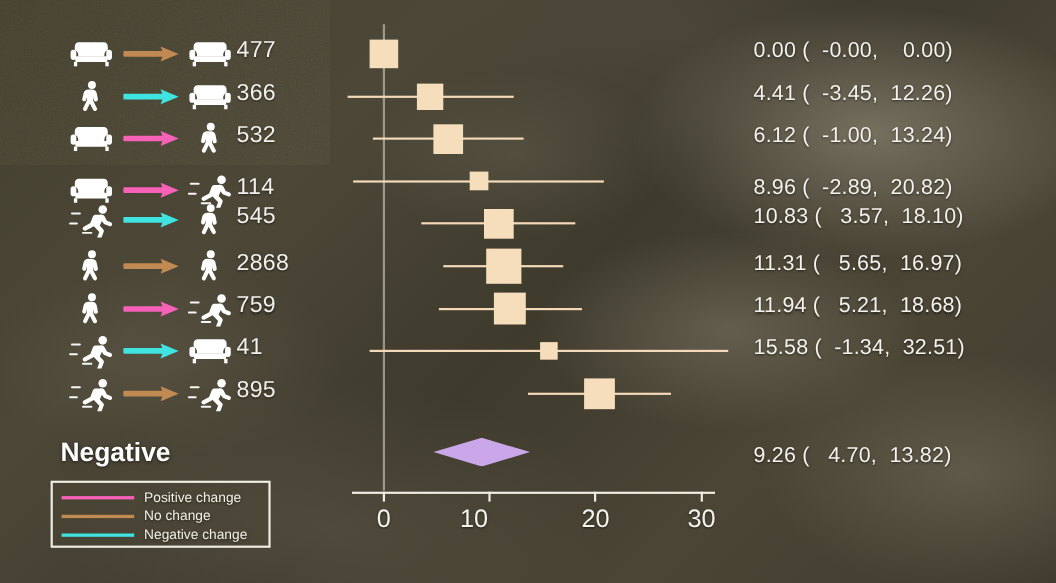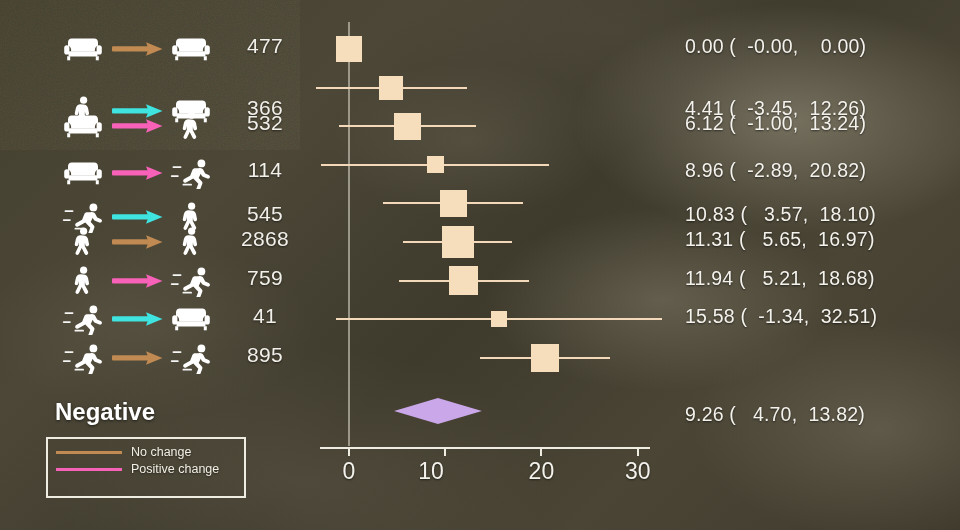--- a/index.html
+++ b/index.html
@@ -27,21 +27,21 @@
 
   
   .ic{position:absolute;width:42px;height:34px;}
   .ic svg{display:block;width:100%;height:100%;}
   .icA{left:62px;top:2px;}
   .icB{left:170px;top:2px;}
   .arrow{position:absolute;left:112px;top:10px;width:52px;height:18px;}
   .arrow svg{display:block;width:100%;height:100%;}
 
   .nval{
-    position:absolute;left:215px;top:4px;width:100px;text-align:center;
+    position:absolute;left:215px;top:4px;width:100px;text-align:left;
     color:#f2f0ea;font-size:21px;letter-spacing:.3px;
     text-shadow:0 1px 2px rgba(0,0,0,.55);
   }
   .stat{
     position:absolute;left:685px;top:5px;
     color:#f4f2ec;font-size:19.5px;letter-spacing:.2px;white-space:pre;
     font-family:"Liberation Sans",sans-serif;
     text-shadow:0 1px 2px rgba(0,0,0,.55);
   }
 
@@ -113,21 +113,21 @@
               <rect x="34.6" y="13.3" width="5.2" height="9.2" rx="2.6"></rect>
               <rect x="6.4" y="19.2" width="29.2" height="5.2" rx="1.4"></rect>
               <rect x="5.2" y="24.2" width="3" height="4.1"></rect>
               <rect x="33.8" y="24.2" width="3" height="4.1"></rect>
             </g>
           </svg>
         </div>
         <div class="nval">477</div>
         <div class="stat">0.00 (  -0.00,    0.00)</div>
       </div>
-      <div class="row" style="top: 68.6px; margin-top: 23px;">
+      <div class="row" style="top: 68.6px;">
         <div class="ic icA">
           <svg viewBox="0 0 42 34">
             <g fill="#ffffff">
               <circle cx="21.6" cy="6.2" r="3.6"></circle>
               <path d="M21.3 10.4c2.6 0 4.3 1.5 4.7 3.6l1 5.1c.2 1.1-.5 2-1.5 2.2-1 .2-1.9-.4-2.1-1.4l-.5-2.5-.1 3.5 3.2 6.2c.5 1 .2 2.1-.8 2.6-.9.5-2 .1-2.5-.8l-3-5.8-2.7 5.7c-.5 1-1.6 1.4-2.5.9-.9-.4-1.3-1.6-.8-2.5l3.2-6.7v-3.4l-.6 2.6c-.2 1-1.1 1.6-2.1 1.4-1-.2-1.6-1.2-1.4-2.2l1.1-5c.5-2.1 2.3-3.6 4.5-3.6z"></path>
             </g>
           </svg>
         </div>
         <div class="arrow">
           <svg viewBox="0 0 52 18">
@@ -212,21 +212,21 @@
               <path d="M28.6 12.2c1.9-.7 3.8.1 4.6 1.6l2 3.8 3.5 1.4c1 .4 1.5 1.5 1.1 2.5-.4 1-1.5 1.4-2.5 1l-4.3-1.7c-.6-.3-1.1-.7-1.4-1.3l-.9-1.7-2 4.3 3.2 3.5c.5.6.7 1.4.4 2.1l-2 5.2h-4l2-5.1-5-5.2-7.2 3.9c-1 .5-2.2.2-2.7-.8-.5-.9-.1-2.1.8-2.6l5.9-3.3 2.1-5.4c.5-1.3 1.3-2 2.4-2.2z"></path>
               <rect x="2.5" y="10.2" width="9" height="1.8" rx=".9" opacity=".95"></rect>
               <rect x="0.8" y="19.2" width="8" height="1.8" rx=".9" opacity=".95"></rect>
               <rect x="12.5" y="27.8" width="9.5" height="1.8" rx=".9" opacity=".95"></rect>
             </g>
           </svg>
         </div>
         <div class="nval">114</div>
         <div class="stat">8.96 (  -2.89,  20.82)</div>
       </div>
-      <div class="row" style="top: 198px;">
+      <div class="row" style="top: 181px;">
         <div class="ic icA">
           <svg viewBox="0 0 42 34">
             <g fill="#ffffff">
               <circle cx="31.4" cy="7.4" r="3.9"></circle>
               <path d="M28.6 12.2c1.9-.7 3.8.1 4.6 1.6l2 3.8 3.5 1.4c1 .4 1.5 1.5 1.1 2.5-.4 1-1.5 1.4-2.5 1l-4.3-1.7c-.6-.3-1.1-.7-1.4-1.3l-.9-1.7-2 4.3 3.2 3.5c.5.6.7 1.4.4 2.1l-2 5.2h-4l2-5.1-5-5.2-7.2 3.9c-1 .5-2.2.2-2.7-.8-.5-.9-.1-2.1.8-2.6l5.9-3.3 2.1-5.4c.5-1.3 1.3-2 2.4-2.2z"></path>
               <rect x="2.5" y="10.2" width="9" height="1.8" rx=".9" opacity=".95"></rect>
               <rect x="0.8" y="19.2" width="8" height="1.8" rx=".9" opacity=".95"></rect>
               <rect x="12.5" y="27.8" width="9.5" height="1.8" rx=".9" opacity=".95"></rect>
             </g>
           </svg>
@@ -390,26 +390,30 @@
       <div class="tick" style="left: 444.1px;"></div>
       <div class="tlab" style="left: 406px;">10</div>
       <div class="tick" style="left: 540.4px;"></div>
       <div class="tlab" style="left: 516.4px;">20</div>
       <div class="tick" style="left: 636.7px;"></div>
       <div class="tlab" style="left: 612.7px;">30</div>
     </div>
 
   <div id="legend">
       <div class="lgrow">
+        <div class="lgline" style="background: rgb(247, 97, 184);"></div>
+        <div class="lgtext">Positive change</div>
+      </div>
+      <div class="lgrow">
         <div class="lgline" style="background: rgb(192, 138, 82);"></div>
         <div class="lgtext">No change</div>
       </div>
       <div class="lgrow">
-        <div class="lgline" style="background: rgb(247, 97, 184);"></div>
-        <div class="lgtext">Positive change</div>
+        <div class="lgline" style="background: rgb(63, 227, 224);"></div>
+        <div class="lgtext">Negative change</div>
       </div>
     </div>
 <div class="sq" style="width: 26px; height: 26px; left: 335.8px; top: 36px;"></div>
     <div class="ciline" style="left: 315.577px; width: 151.287px; top: 86.6px;"></div>
     <div class="sq" style="width: 24px; height: 24px; left: 379.268px; top: 75.6px;"></div>
     <div class="ciline" style="left: 339.17px; width: 137.131px; top: 125.2px;"></div>
     <div class="sq" style="width: 27px; height: 27px; left: 394.236px; top: 112.7px;"></div>
     <div class="ciline" style="left: 320.969px; width: 228.327px; top: 163.8px;"></div>
     <div class="sq" style="width: 17px; height: 17px; left: 426.585px; top: 156.3px;"></div>
     <div class="ciline" style="left: 383.179px; width: 139.924px; top: 202.4px;"></div>

